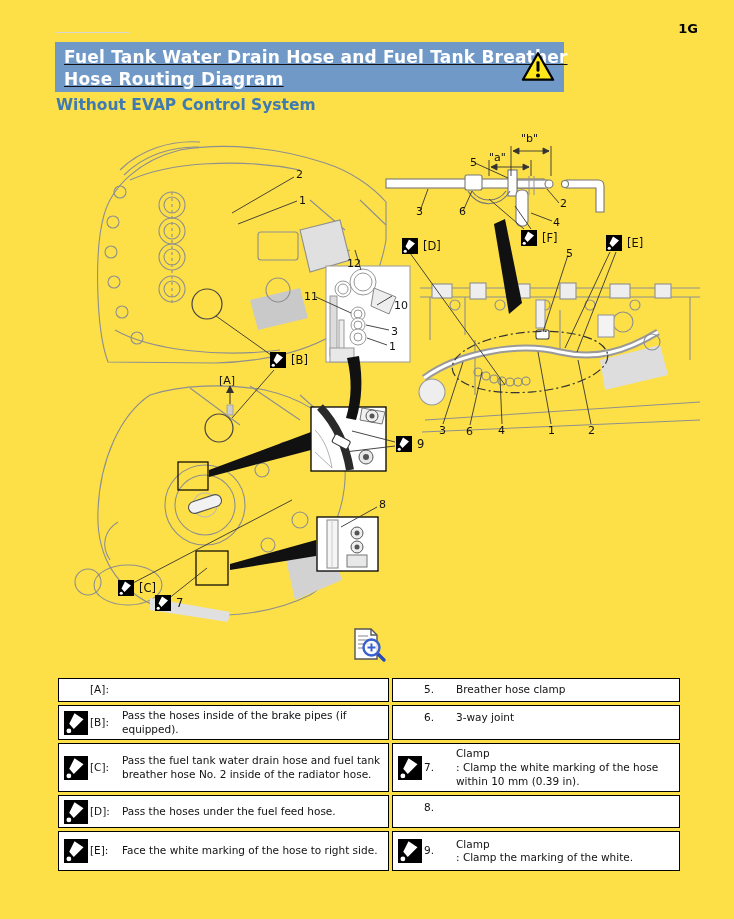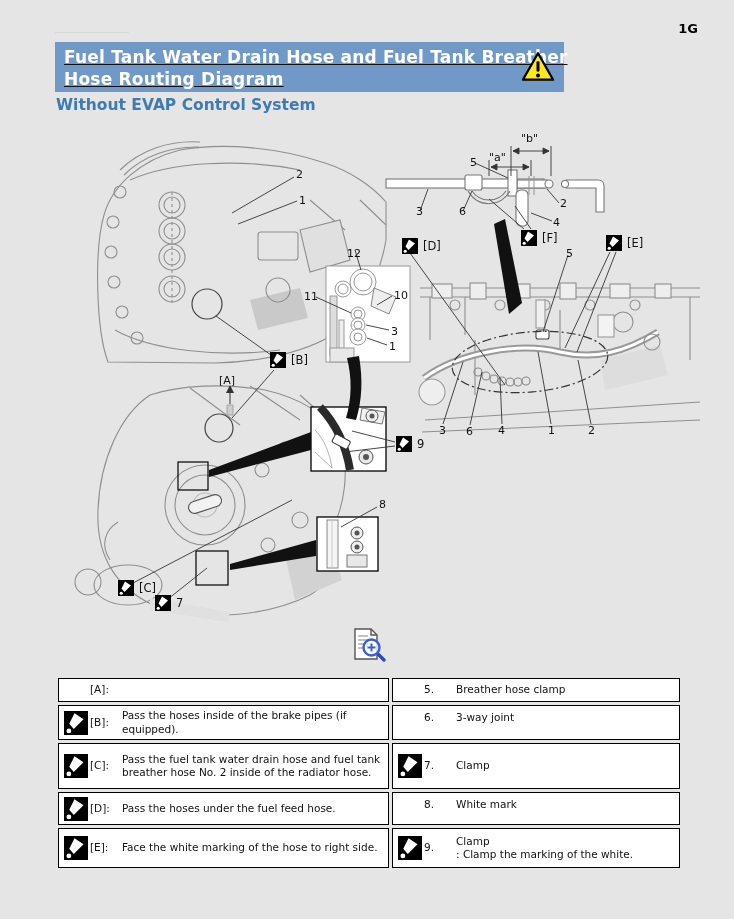--- a/index.html
+++ b/index.html
@@ -1,16 +1,16 @@
 <!DOCTYPE html>
 <html><head>
 <meta charset="utf-8">
 <style>
   html,body{margin:0;padding:0;background:#fff;}
-  .page{position:relative;width:734px;height:919px;background:#e5e5e5;
+  .page{position:relative;width:734px;height:919px;background:#fde047;
         font-family:"DejaVu Sans","Liberation Sans",sans-serif;color:#111;overflow:hidden;}
   .top-rule{position:absolute;left:55px;top:32px;width:74px;height:1px;background:#d7d7d7;}
   .page-num{position:absolute;left:648px;top:21px;width:50px;text-align:right;
             font-size:13px;font-weight:bold;color:#000;}
   .banner{position:absolute;left:55px;top:42px;width:509px;height:50px;background:#7199c7;
           box-sizing:border-box;padding:4px 1px 0 9px;text-decoration:underline;}
   .banner-title{width:552px;color:#fff;font-weight:bold;font-size:17px;line-height:1.32;
                 letter-spacing:.2px;}
   .warn{position:absolute;right:9px;top:9px;width:34px;height:31px;}
   .subtitle{position:absolute;left:56px;top:96px;font-size:15.5px;font-weight:bold;color:#3f7ab0;text-align:right;}
@@ -265,23 +265,23 @@
         <line x1="443" y1="424" x2="463" y2="362"></line>
         <line x1="470" y1="425" x2="482" y2="372"></line>
         <line x1="502" y1="424" x2="500" y2="378"></line>
         <line x1="551" y1="424" x2="538" y2="352"></line>
         <line x1="591" y1="424" x2="578" y2="360"></line>
       </g>
     </svg>
 
     <span class="lbl" style="left:296px;top:44px">2</span>
     <span class="lbl" style="left:299px;top:70px">1</span>
-    <span class="lbl" style="left:347px;top:123px">12</span>
+    <span class="lbl" style="left:347px;top:133px">12</span>
     <span class="lbl" style="left:304px;top:166px">11</span>
-    <span class="lbl" style="left:394px;top:165px">10</span>
+    <span class="lbl" style="left:394px;top:175px">10</span>
     <span class="lbl" style="left:391px;top:201px">3</span>
     <span class="lbl" style="left:389px;top:216px">1</span>
     <span class="lbl" style="left:521px;top:8px">"b"</span>
     <span class="lbl" style="left:489px;top:27px">"a"</span>
     <span class="lbl" style="left:470px;top:32px">5</span>
     <span class="lbl" style="left:416px;top:81px">3</span>
     <span class="lbl" style="left:459px;top:81px">6</span>
     <span class="lbl" style="left:560px;top:73px">2</span>
     <span class="lbl" style="left:553px;top:92px">4</span>
     <span class="lbl" style="left:566px;top:123px">5</span>
@@ -390,36 +390,36 @@
     </div>
     <div class="cell">
       <span class="islot">
           <svg class="ci big">
             <use href="#cglyph"></use>
           </svg>
         </span>
       <span class="tag">7.</span>
       <span class="txt2">
         <span>Clamp</span>
+        <span class="sub">: Clamp the white marking of the hose within 10 mm (0.39 in).</span>
       </span>
     </div>
 
     <div class="cell">
       <span class="islot">
           <svg class="ci big">
             <use href="#cglyph"></use>
           </svg>
         </span>
       <span class="tag">[D]:</span>
       <span class="txt2">Pass the hoses under the fuel feed hose.</span>
     </div>
     <div class="cell top">
       <span class="islot"></span>
       <span class="tag">8.</span>
-      <span class="txt2">White mark</span>
     </div>
 
     <div class="cell">
       <span class="islot">
           <svg class="ci big">
             <use href="#cglyph"></use>
           </svg>
         </span>
       <span class="tag">[E]:</span>
       <span class="txt2">Face the white marking of the hose to right side.</span>

